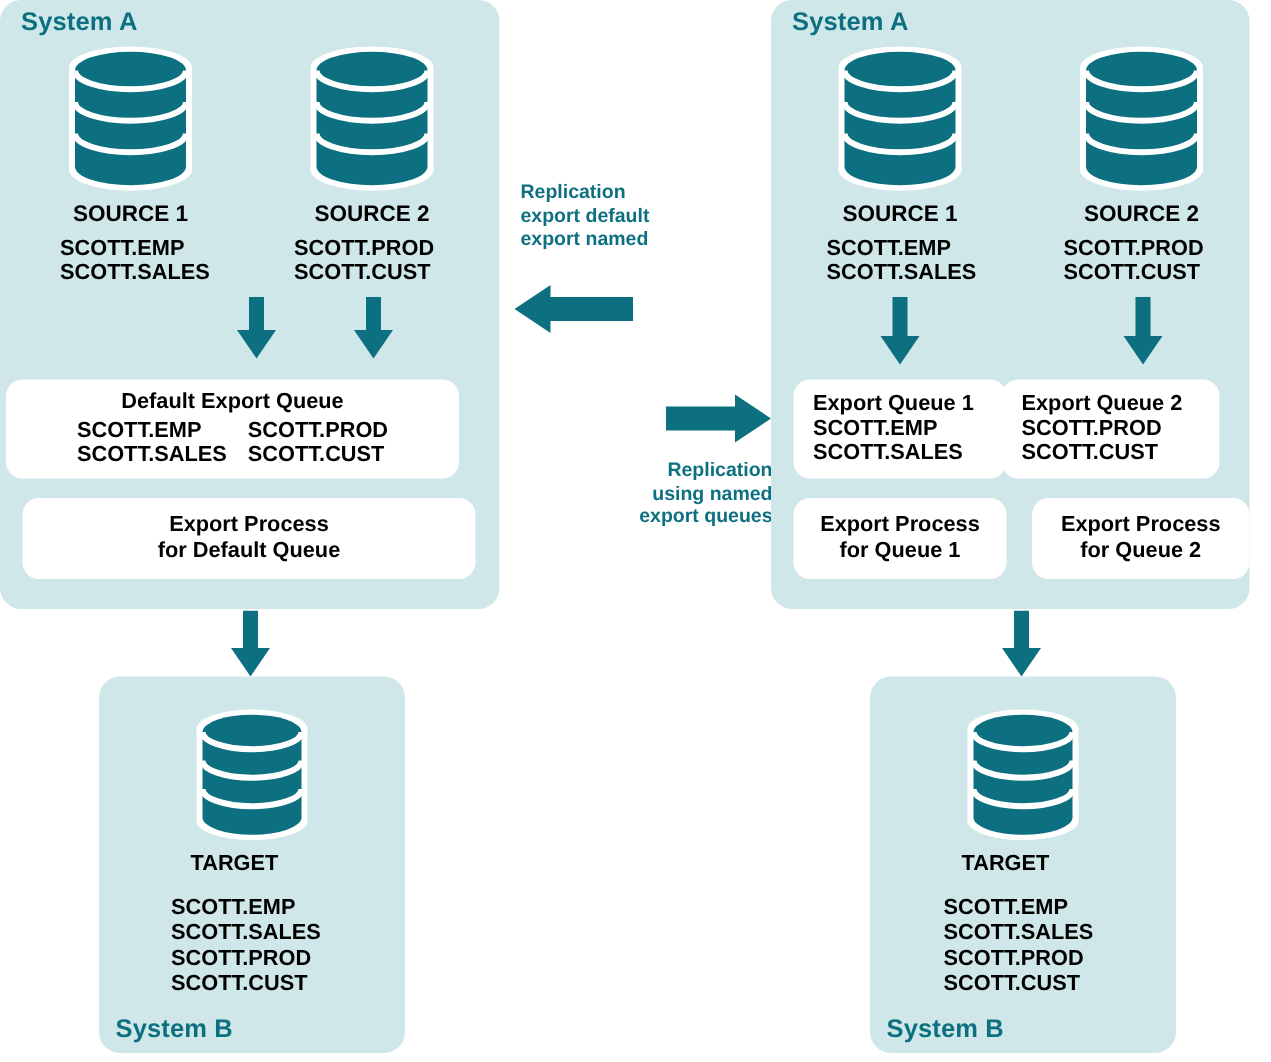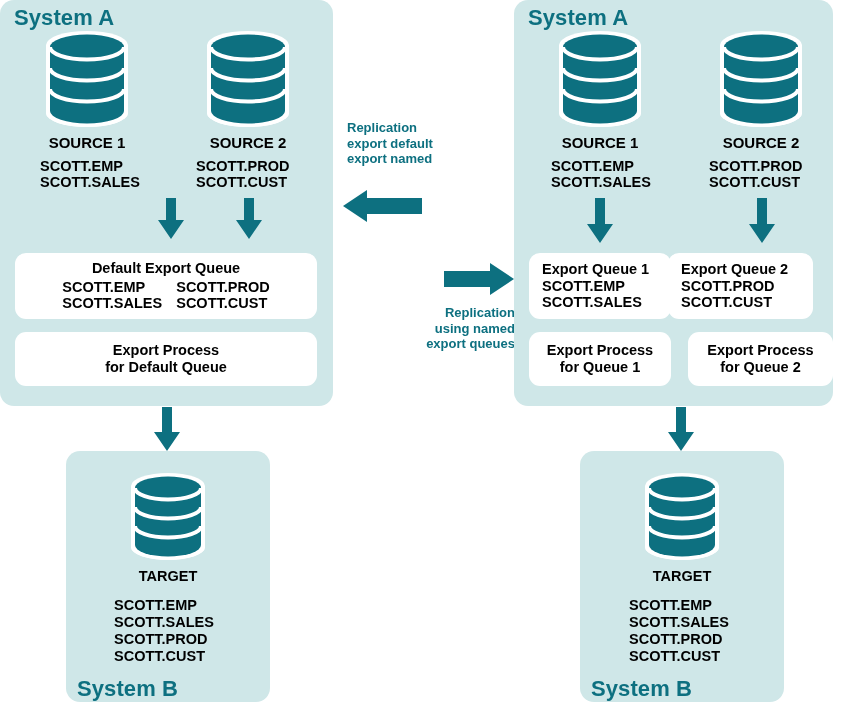--- a/index.html
+++ b/index.html
@@ -23,21 +23,21 @@
   .panel {
     position: absolute;
     background: #cfe7e8;
     border-radius: 14px;
     box-sizing: border-box;
   }
   .panel-label {
     position: absolute;
     color: #0d7080;
     font-weight: bold;
-    font-size: 22px;
+    font-size: 17px;
     letter-spacing: 0.1px;
     white-space: nowrap;
   }
   
   .db {
     position: absolute;
   }
   .db svg { display: block; }
 
   
@@ -113,21 +113,21 @@
     white-space: nowrap;
   }
   .rep-caption.right { text-align: right; }
   .rep-caption.left { text-align: left; }
 
   .target-name {
     position: absolute;
     font-size: 14.5px;
     font-weight: bold;
     color: #000;
-    text-align: center;
+    text-align: left;
     white-space: nowrap;
   }
   .target-tables {
     position: absolute;
     font-size: 14.5px;
     font-weight: bold;
     color: #000;
     line-height: 1.18;
     white-space: nowrap;
   }
@@ -183,21 +183,21 @@
   <div class="src-tables" style="left:196px; top:158px;">
     <div>SCOTT.PROD</div>
     <div>SCOTT.CUST</div>
   </div>
   <div class="arrow" style="left:235px; top:198px;">
     <svg width="28" height="42" viewBox="0 0 28 42">
       <polygon points="9,0 19,0 19,22 27,22 14,41 1,22 9,22" fill="#0d7080"></polygon>
     </svg>
   </div>
 
-  <div class="box centered" style="left:15px; top:253px; width:302px; height:66px;">
+  <div class="box centered" style="left:4px; top:253px; width:302px; height:66px;">
     <div class="box-title">Default Export Queue</div>
     <div class="queue-grid" style="margin-top:2px;">
       <span class="box-line">SCOTT.EMP</span>
       <span class="box-line">SCOTT.PROD</span>
       <span class="box-line">SCOTT.SALES</span>
       <span class="box-line">SCOTT.CUST</span>
     </div>
   </div>
 
   <div class="box centered" style="left:15px; top:332px; width:302px; height:54px;">

